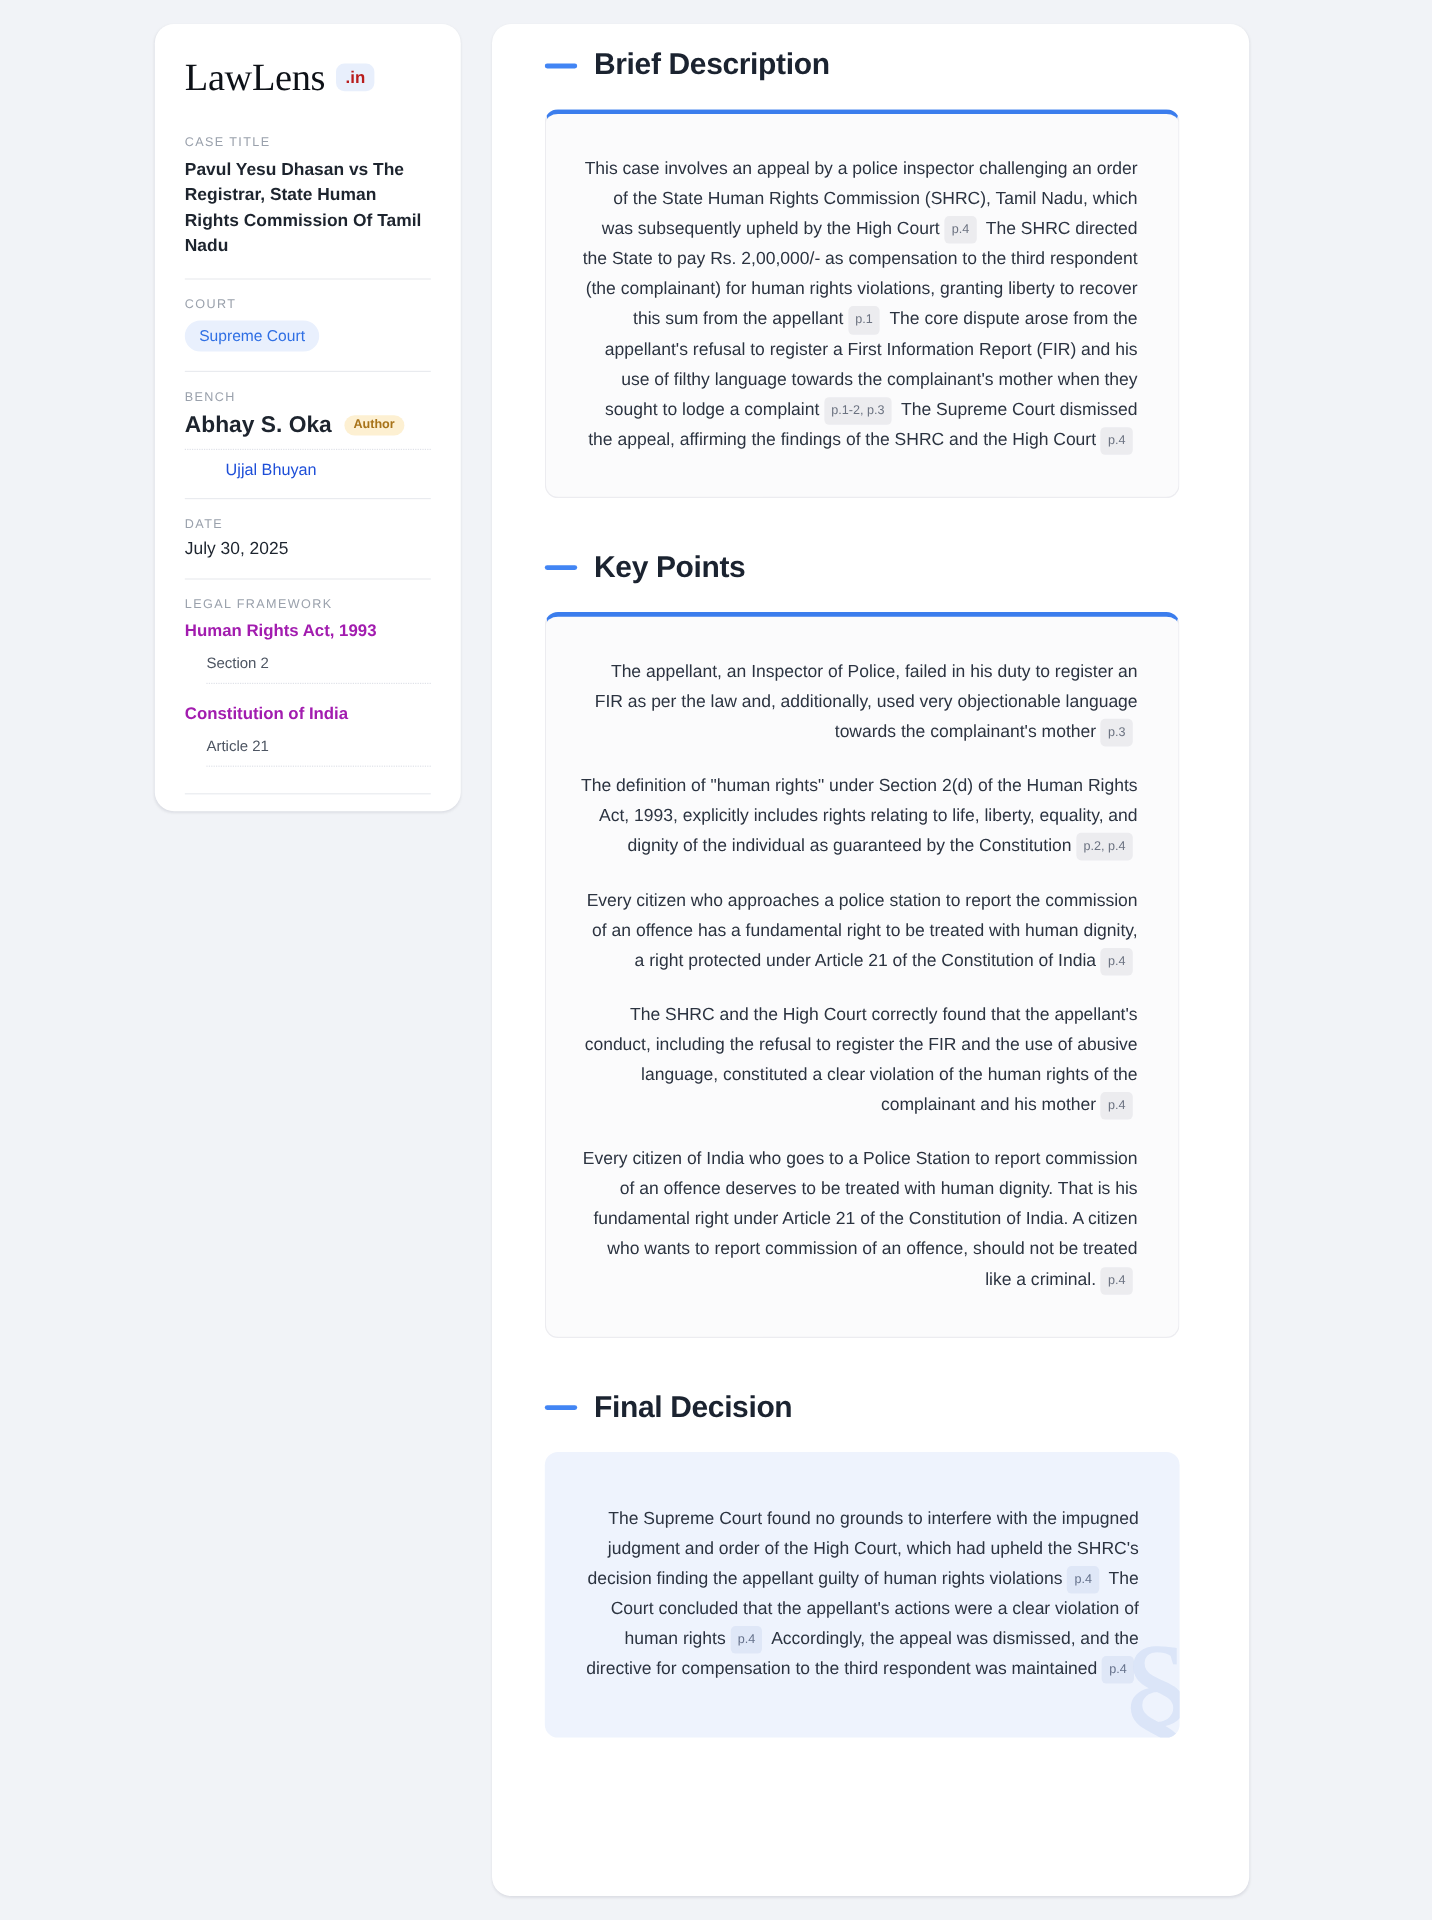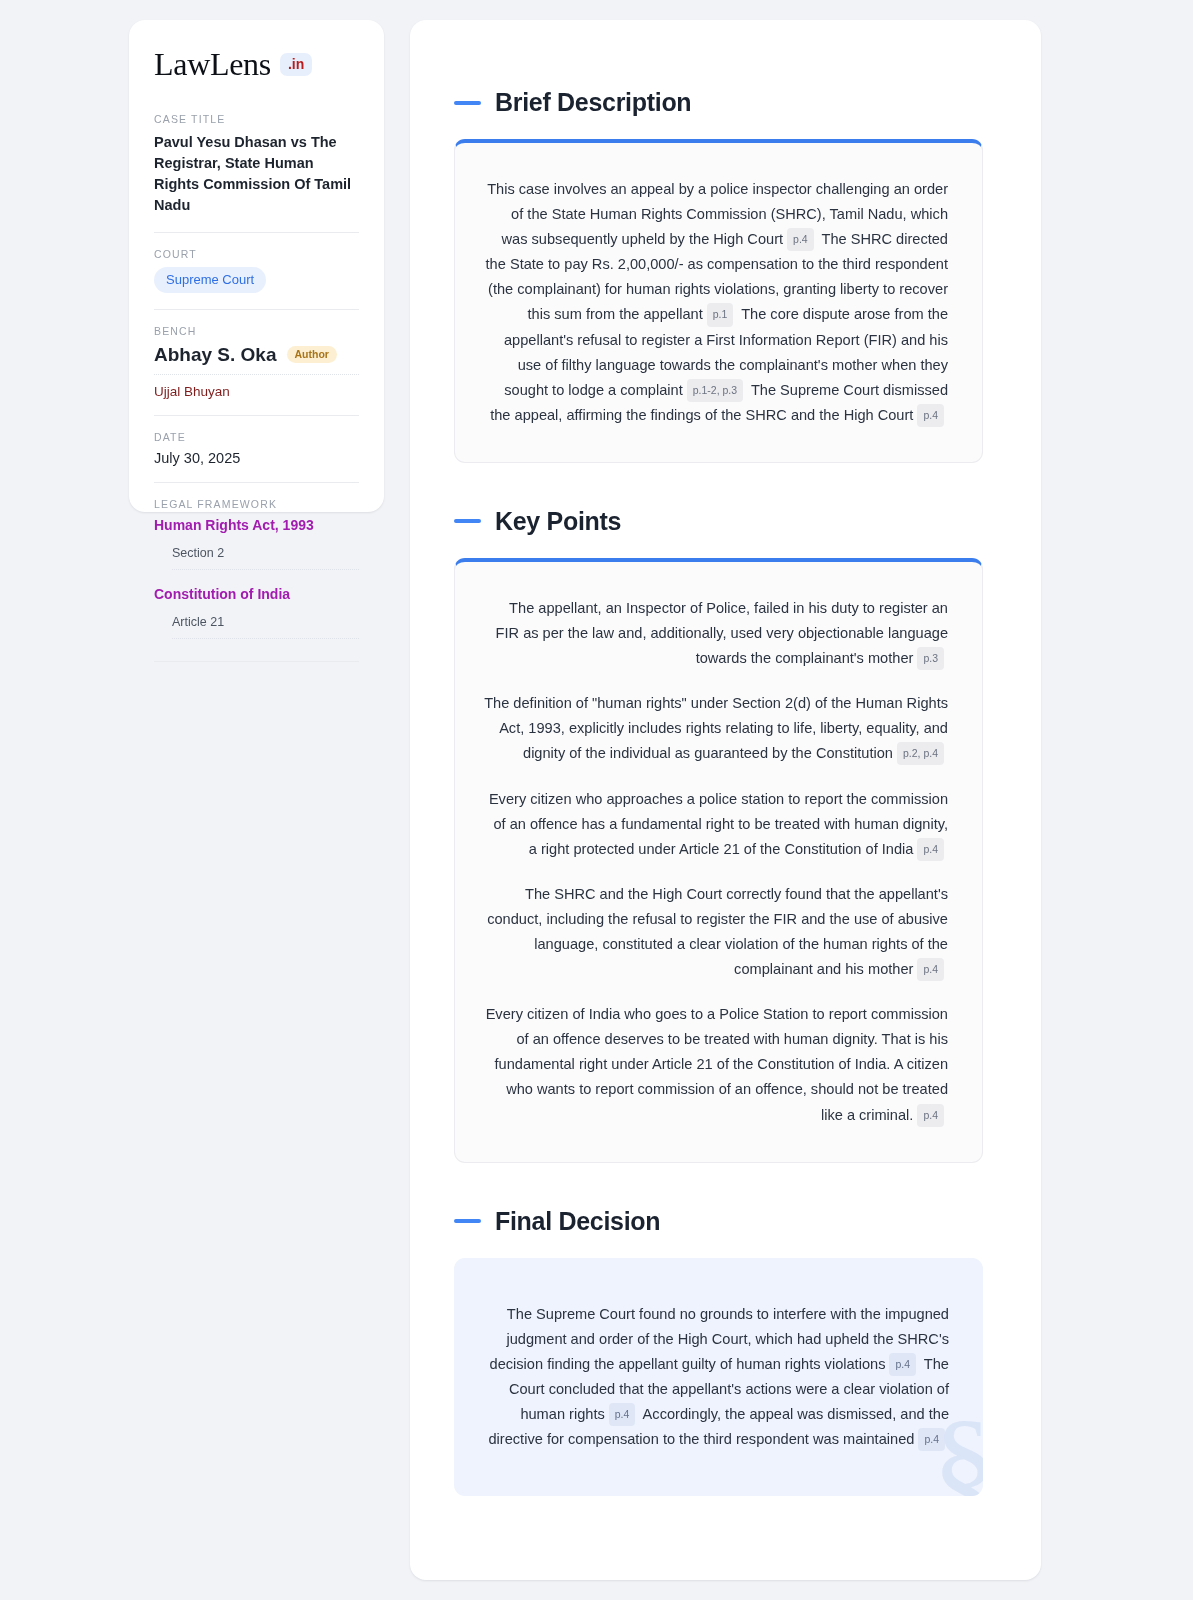--- a/index.html
+++ b/index.html
@@ -19,21 +19,21 @@
     height: 100%;
   }
 
   
   .sidebar {
     width: 255px;
     flex: 0 0 255px;
     background: #ffffff;
     border-radius: 16px;
     padding: 28px 25px 22px 25px;
-    height: 492px;
+    height: 656px;
     box-shadow: 0 1px 3px rgba(16,24,40,0.05), 0 1px 2px rgba(16,24,40,0.04);
   }
 
   .logo-row {
     display: flex;
     align-items: center;
     gap: 9px;
     margin-bottom: 33px;
   }
   .logo-text {
@@ -88,21 +88,21 @@
   .bench-row {
     display: flex;
     align-items: center;
     gap: 10px;
     padding-bottom: 8px;
     border-bottom: 1px dotted #dfe2e8;
     margin-bottom: 9px;
   }
   .bench-row:last-of-type { border-bottom: none; margin-bottom: 0; padding-bottom: 0; }
   .bench-name { font-size: 19px; color: #1d242e; font-weight: 700; }
-  .bench-name-plain { font-size: 13.5px; color: #7f1d1d; font-weight: 400; }
+  .bench-name-plain { font-size: 13.5px; color: #1d4ed8; font-weight: 400; margin-left: 34px; }
   .badge-author {
     background: #fdf0d2;
     color: #a8741a;
     font-size: 10.5px;
     font-weight: 600;
     padding: 3px 8px 4px 8px;
     border-radius: 10px;
     line-height: 1;
   }
 
@@ -123,21 +123,21 @@
     border-bottom: 1px dotted #dfe2e8;
     margin-bottom: 16px;
   }
   .law-sub-last { margin-bottom: 0; }
 
   
   .main {
     flex: 1;
     background: #ffffff;
     border-radius: 16px;
-    padding: 68px 58px 60px 44px;
+    padding: 20px 58px 60px 44px;
     position: relative;
     overflow: hidden;
     box-shadow: 0 1px 3px rgba(16,24,40,0.05), 0 1px 2px rgba(16,24,40,0.04);
   }
 
   .sec-header {
     display: flex;
     align-items: center;
     gap: 14px;
     margin-bottom: 22px;

